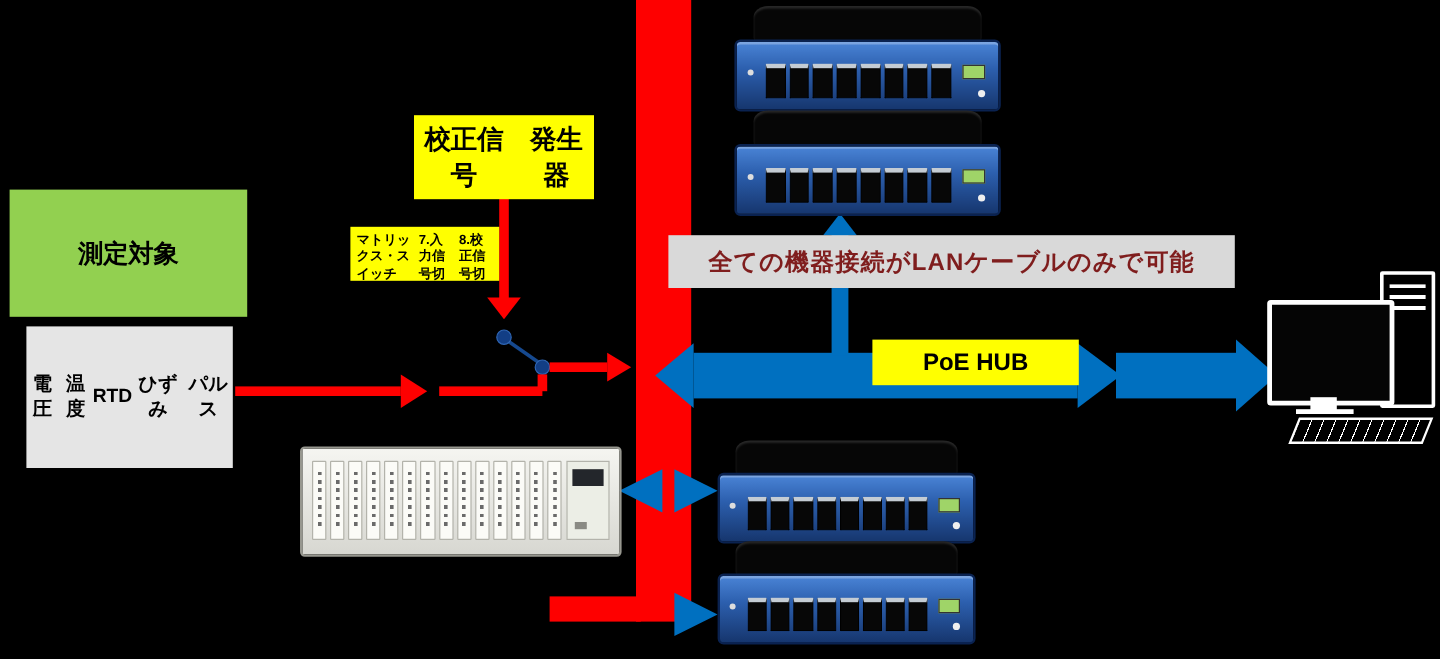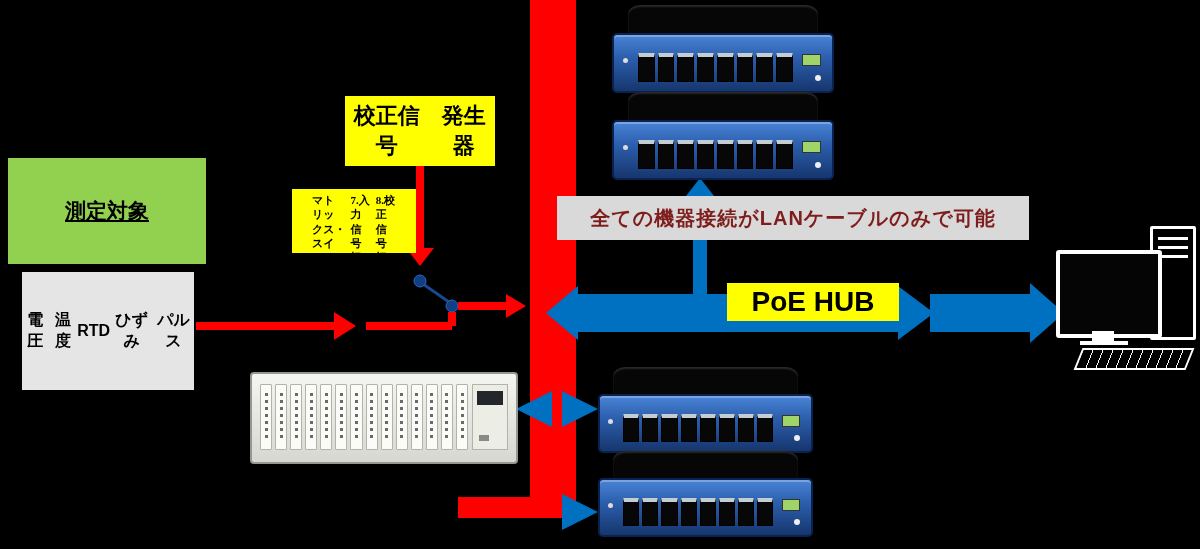--- a/index.html
+++ b/index.html
@@ -2,33 +2,33 @@
 <html><head>
 <meta charset="utf-8">
 <style>
   html,body{margin:0;padding:0;background:#000;}
   .canvas{position:relative;width:1200px;height:549px;background:#000;overflow:hidden;
           font-family:"Liberation Sans","DejaVu Sans",sans-serif;color:#000;}
   .canvas svg{position:absolute;left:0;top:0;z-index:1;}
   .box{position:absolute;z-index:2;box-sizing:border-box;display:flex;
        align-items:center;justify-content:center;text-align:center;}
   #box-target{left:8px;top:158px;width:198px;height:106px;background:#92d050;
-              font-size:21px;font-weight:bold;gap:8px;text-decoration:underline;}
+              font-size:21px;font-weight:bold;gap:8px;}
   #box-signals{left:22px;top:272px;width:172px;height:118px;background:#e5e5e5;
                font-size:16px;font-weight:600;gap:1px;padding:4px 0;}
   #box-calibrator{left:345px;top:96px;width:150px;height:70px;background:#ffff00;
                   font-size:22px;font-weight:bold;gap:4px;}
-  #box-matrix{left:292px;top:189px;width:124px;height:64px;background:#ffff00;
+  #box-matrix{left:292px;top:189px;width:124px;height:45px;background:#ffff00;
               font-size:11px;font-weight:bold;align-items:flex-start;justify-content:flex-start;
-              padding:4px 20px;line-height:1.3;text-align:left;font-family:Liberation Serif, serif;}
+              padding:4px 5px;line-height:1.3;text-align:left;}
   #box-matrix .mx-item{padding-left:5px;}
   #box-lan-note{left:557px;top:196px;width:472px;height:44px;background:#d9d9d9;
                 color:#7f1d1d;font-size:20px;font-weight:bold;letter-spacing:1px;}
   #box-poe{left:727px;top:283px;width:172px;height:38px;background:#ffff00;
-           font-size:28px;font-weight:bold;}
+           font-size:20px;font-weight:bold;}
 
   
   .device{position:absolute;z-index:2;}
   .device .lid{position:absolute;left:7%;right:7%;top:0;height:40%;background:#060606;
                border-radius:12px/9px;box-shadow:inset 0 2px 2px rgba(255,255,255,.14);}
   .device .chassis{position:absolute;left:0;right:0;bottom:0;height:64%;
                background:linear-gradient(180deg,#4a84d6 0%,#2c5fae 40%,#16366e 100%);
                border:2px solid #0a2250;border-radius:5px;
                box-shadow:inset 0 2px 0 rgba(255,255,255,.28);}
   .device .ports{position:absolute;left:11%;right:18%;top:32%;bottom:16%;display:flex;gap:3px;}

